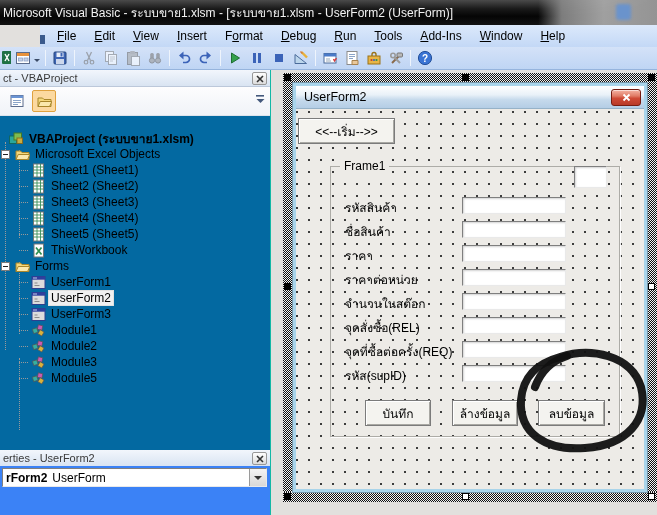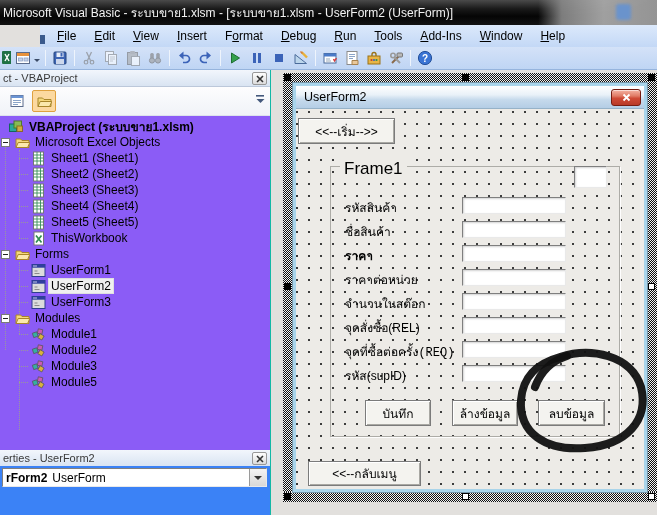--- a/index.html
+++ b/index.html
@@ -41,22 +41,22 @@
   .panel-close { position:absolute; right:3px; top:2px; width:15px; height:13px;
     background:linear-gradient(#fefefe,#dcdcdc); border:1px solid #989898; border-radius:2px;
     display:flex; align-items:center; justify-content:center; }
   #proj-toolbar { position:absolute; left:0; top:17px; width:270px; height:29px;
     background:linear-gradient(#fdfdfe,#f0f3f8); border-bottom:1px solid #dde3ec;
     display:flex; align-items:center; padding-left:5px; }
   .ptb-icon { width:24px; height:22px; display:flex; align-items:center; justify-content:center; margin-right:3px; border-radius:2px; }
   .ptb-icon.active { background:#fcd9a0; border:1px solid #dfa13f; }
   #ptb-overflow { position:absolute; right:4px; top:7px; }
 
-  #tree { position:absolute; left:0; top:46px; width:270px; height:336px; background:#8b5cf6;
-    padding-top:2px; font-size:12px; overflow:hidden; }
+  #tree { position:absolute; left:0; top:46px; width:270px; height:336px; background:#0369a1;
+    padding-top:14px; font-size:12px; overflow:hidden; }
   .tree-row { height:16px; display:flex; align-items:center; white-space:nowrap; position:relative; z-index:2; }
   .ticon { width:16px; height:15px; display:inline-flex; align-items:center; justify-content:center; margin-right:3px; flex:none; }
   .lv0 .ticon { margin-left:8px; }
   .lv1 .ticon { margin-left:4px; }
   .lv2 .ticon { margin-left:0; }
   .expander { width:9px; height:9px; margin-left:1px; background:#fff; border:1px solid #7a7a7a; position:relative; flex:none; }
   .expander i { position:absolute; left:1px; right:1px; top:3px; border-top:1px solid #222; }
   .dash { width:9px; height:1px; margin-left:19px; margin-right:2px; border-bottom:1px dotted #999; flex:none; }
   .tlabel { padding:0 2px; }
   .tlabel.bold { font-weight:bold; }
@@ -91,21 +91,21 @@
     background-image:radial-gradient(#3c3c3c 1px, transparent 1.4px);
     background-size:12px 12px; background-position:7px 9px; }
 
   .vb-btn { position:absolute; background:#f4f3ef; border:1px solid #7b7b7b;
     box-shadow:inset 1px 1px 0 #fff, inset -1px -1px 0 #a9a8a3;
     font-size:12px; display:flex; align-items:center; justify-content:center; cursor:default; }
   .vb-text { position:absolute; background:#fff; border:1px solid #7f7f7f;
     border-right-color:#e9e9e9; border-bottom-color:#e9e9e9;
     box-shadow:inset 1px 1px 2px rgba(0,0,0,.18); }
   .frame { position:absolute; border:1px solid #adaca7; box-shadow:1px 1px 0 rgba(255,255,255,.9); }
-  .frame-caption { position:absolute; background:#edebe7; padding:0 4px; font-size:17px; z-index:2; }
+  .frame-caption { position:absolute; background:#edebe7; padding:0 4px; font-size:12px; z-index:2; }
   .field-label { position:absolute; font-size:12px; white-space:nowrap; }
 
   #circle-annotation { position:absolute; left:503px; top:343px; z-index:8; pointer-events:none; }
 </style>
 </head>
 <body>
 
 <div class="stage">
 
   <div id="titlebar">
@@ -424,32 +424,20 @@
             <svg width="15" height="15">
               <rect x="1" y="1.5" width="13" height="12" fill="#dcdcdc" stroke="#2f3f8e"></rect>
               <rect x="1" y="1.5" width="13" height="3.2" fill="#2f3f9e"></rect>
               <circle cx="3" cy="3" r=".7" fill="#fff"></circle>
               <circle cx="5" cy="3" r=".7" fill="#fff"></circle>
               <path d="M3.5 8 h3 M3.5 10.5 h5" stroke="#8a8a8a"></path>
             </svg>
           </span>
           <span class="tlabel">UserForm3</span>
         </div>
-        <div class="tree-row lv1">
-          <span class="expander">
-            <i></i>
-          </span>
-          <span class="ticon">
-            <svg width="15" height="15">
-              <path d="M1 4 h4.5 l1.5 1.5 H14 V12.5 H1 Z" fill="#f5d87c" stroke="#a8862a"></path>
-              <path d="M1 12.5 L3.2 7.5 H14.8 L12.6 12.5 Z" fill="#fbe9ad" stroke="#a8862a"></path>
-            </svg>
-          </span>
-          <span class="tlabel">Modules</span>
-        </div>
         <div class="tree-row lv2">
           <span class="dash"></span>
           <span class="ticon">
             <svg width="15" height="15">
               <g stroke="#555" stroke-width=".7">
                 <rect x="2" y="5.5" width="4.6" height="4.6" fill="#35b0a0" transform="rotate(-18 4 8)"></rect>
                 <rect x="6.8" y="2.2" width="4.6" height="4.6" fill="#cc5ab4" transform="rotate(12 9 4.5)"></rect>
                 <rect x="7.6" y="7.6" width="4.6" height="4.6" fill="#d9b23c" transform="rotate(30 10 10)"></rect>
               </g>
             </svg>
@@ -536,34 +524,33 @@
         <svg width="9" height="9">
             <path d="M1.5 1.5 L7.5 7.5 M7.5 1.5 L1.5 7.5" stroke="#fff" stroke-width="1.8"></path>
           </svg>
       </div>
     </div>
     <div id="canvas">
       <div class="vb-btn" style="left:2px;top:9px;width:97px;height:26px">&lt;&lt;--เริ่ม--&gt;&gt;</div>
       <div class="frame" style="left:34px;top:57px;width:290px;height:271px"></div>
       <span class="frame-caption" style="left:44px;top:50px">Frame1</span>
       <div class="vb-text" style="left:278px;top:57px;width:33px;height:22px"></div>
-      <div class="vb-btn" style="left:12px;top:352px;width:113px;height:25px">&lt;&lt;--กลับเมนู</div>
     <div class="field-label" style="left: 49px; top: 89px;">รหัสสินค้า</div>
         <div class="vb-text" style="left: 166px; top: 88px; width: 104px; height: 17px;"></div>
         <div class="field-label" style="left: 49px; top: 113px;">ชื่อสินค้า</div>
         <div class="vb-text" style="left: 166px; top: 112px; width: 104px; height: 17px;"></div>
-        <div class="field-label" style="left: 49px; top: 137px; font-weight: bold;">ราคา</div>
+        <div class="field-label" style="left: 49px; top: 137px;">ราคา</div>
         <div class="vb-text" style="left: 166px; top: 136px; width: 104px; height: 17px;"></div>
         <div class="field-label" style="left: 49px; top: 161px;">ราคาต่อหน่วย</div>
         <div class="vb-text" style="left: 166px; top: 160px; width: 104px; height: 17px;"></div>
         <div class="field-label" style="left: 49px; top: 185px;">จำนวนในสต๊อก</div>
         <div class="vb-text" style="left: 166px; top: 184px; width: 104px; height: 17px;"></div>
         <div class="field-label" style="left: 49px; top: 209px;">จุดสั่งซื้อ(REL)</div>
         <div class="vb-text" style="left: 166px; top: 208px; width: 104px; height: 17px;"></div>
-        <div class="field-label" style="left: 49px; top: 233px; font-family: Liberation Mono, monospace;">จุดที่ซื้อต่อครั้ง(REQ)</div>
+        <div class="field-label" style="left: 49px; top: 233px;">จุดที่ซื้อต่อครั้ง(REQ)</div>
         <div class="vb-text" style="left: 166px; top: 232px; width: 104px; height: 17px;"></div>
         <div class="field-label" style="left: 49px; top: 257px;">รหัส(supID)</div>
         <div class="vb-text" style="left: 166px; top: 256px; width: 104px; height: 17px;"></div>
         <div class="vb-btn" style="left: 69px; top: 291px; width: 66px; height: 26px;">บันทึก</div>
         <div class="vb-btn" style="left: 156px; top: 291px; width: 66px; height: 26px; text-align: center;">ล้างข้อมูล</div>
         <div class="vb-btn" style="left: 242px; top: 291px; width: 67px; height: 26px;">ลบข้อมูล</div>
       </div>
   </div>
 
   <svg id="circle-annotation" width="157" height="117" viewBox="0 0 157 117">

